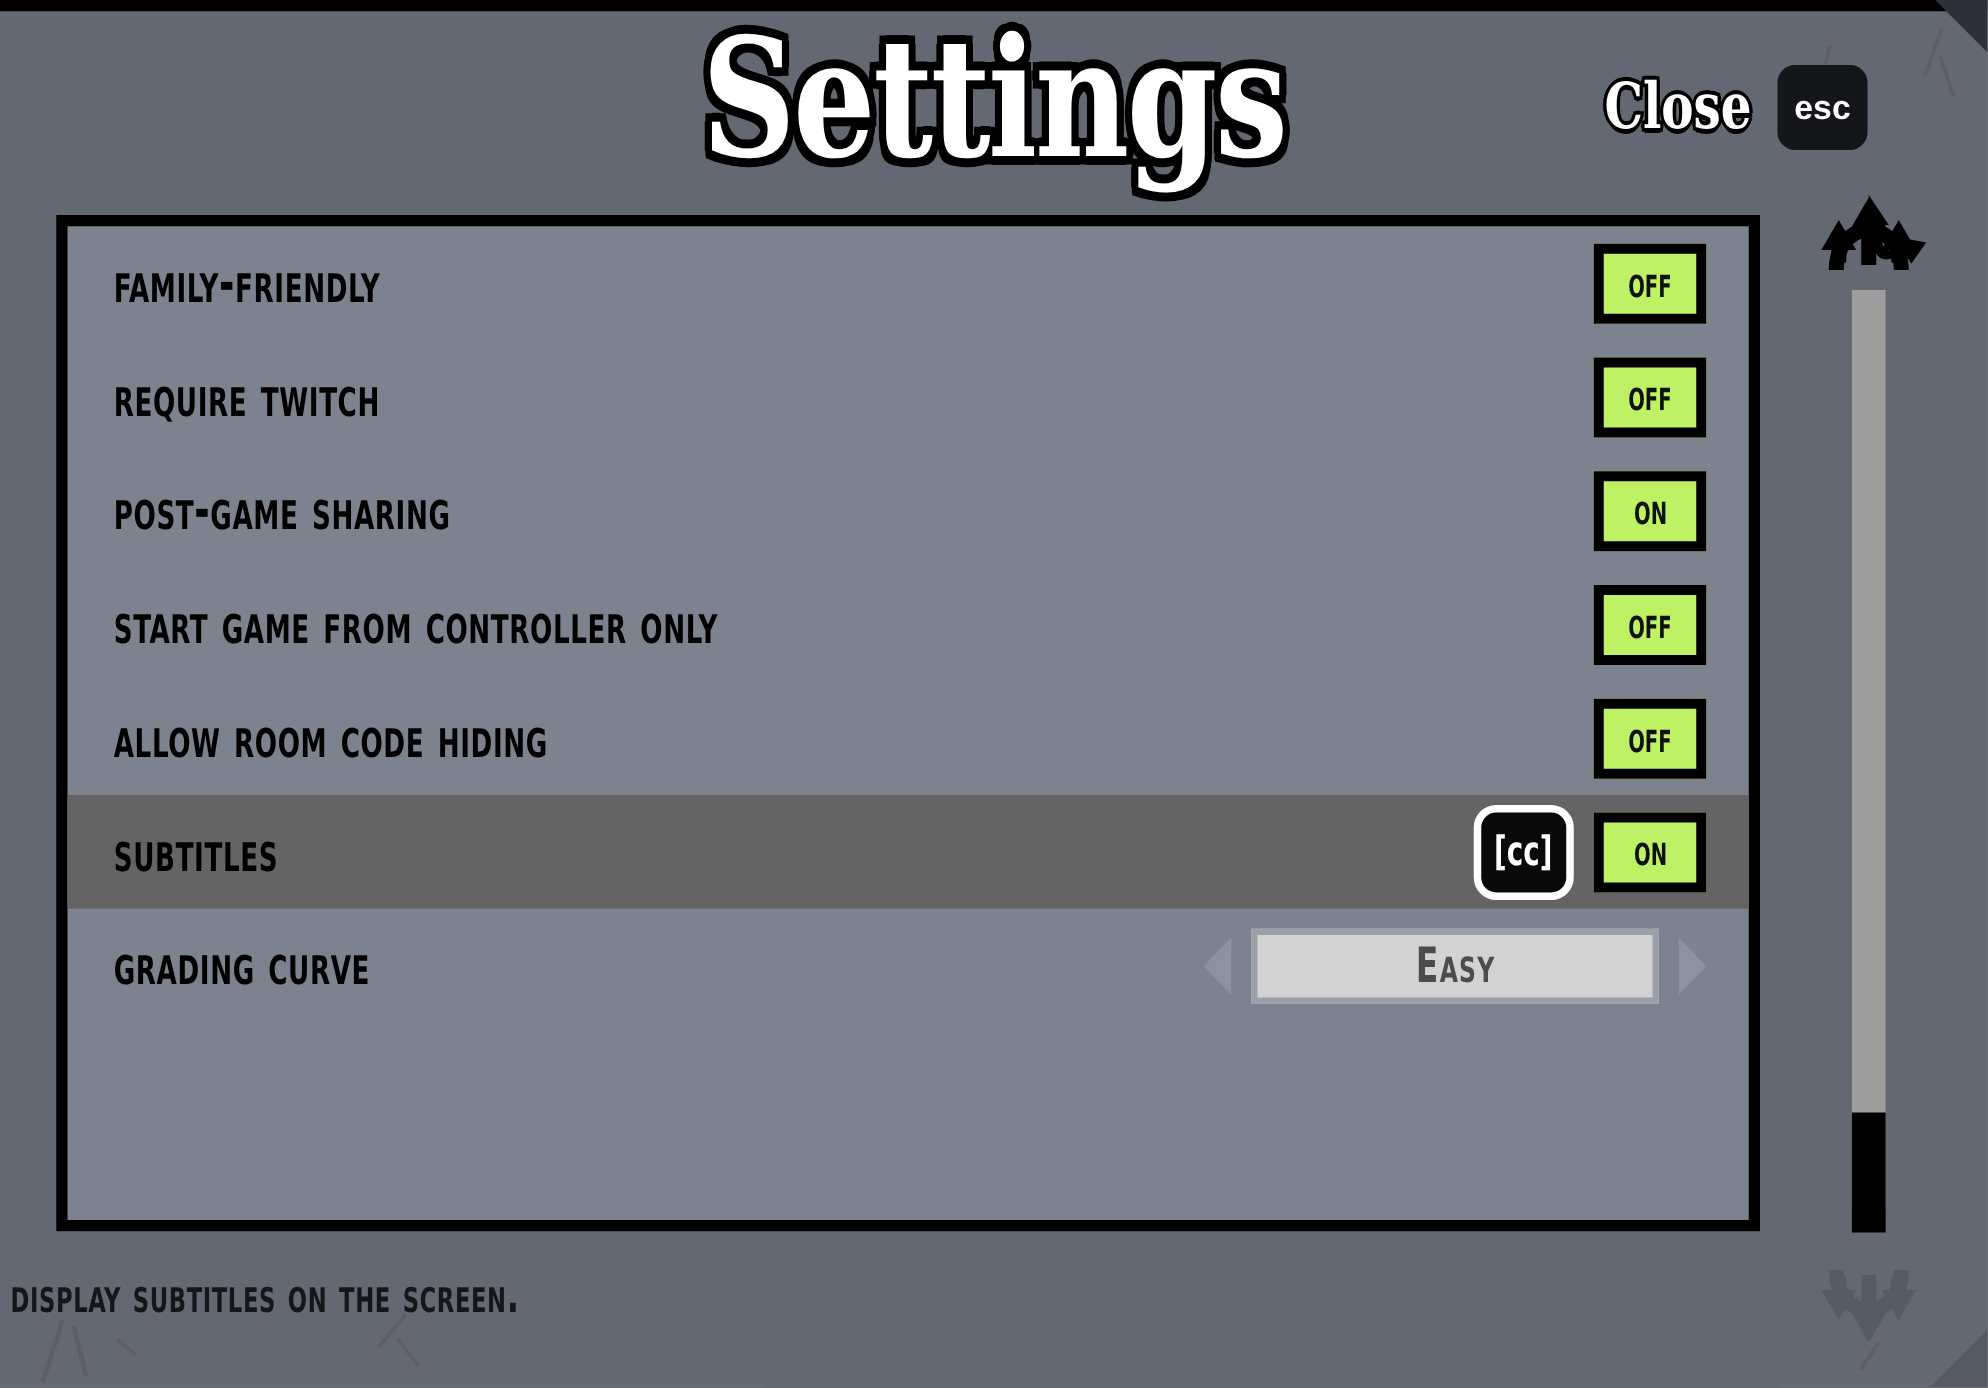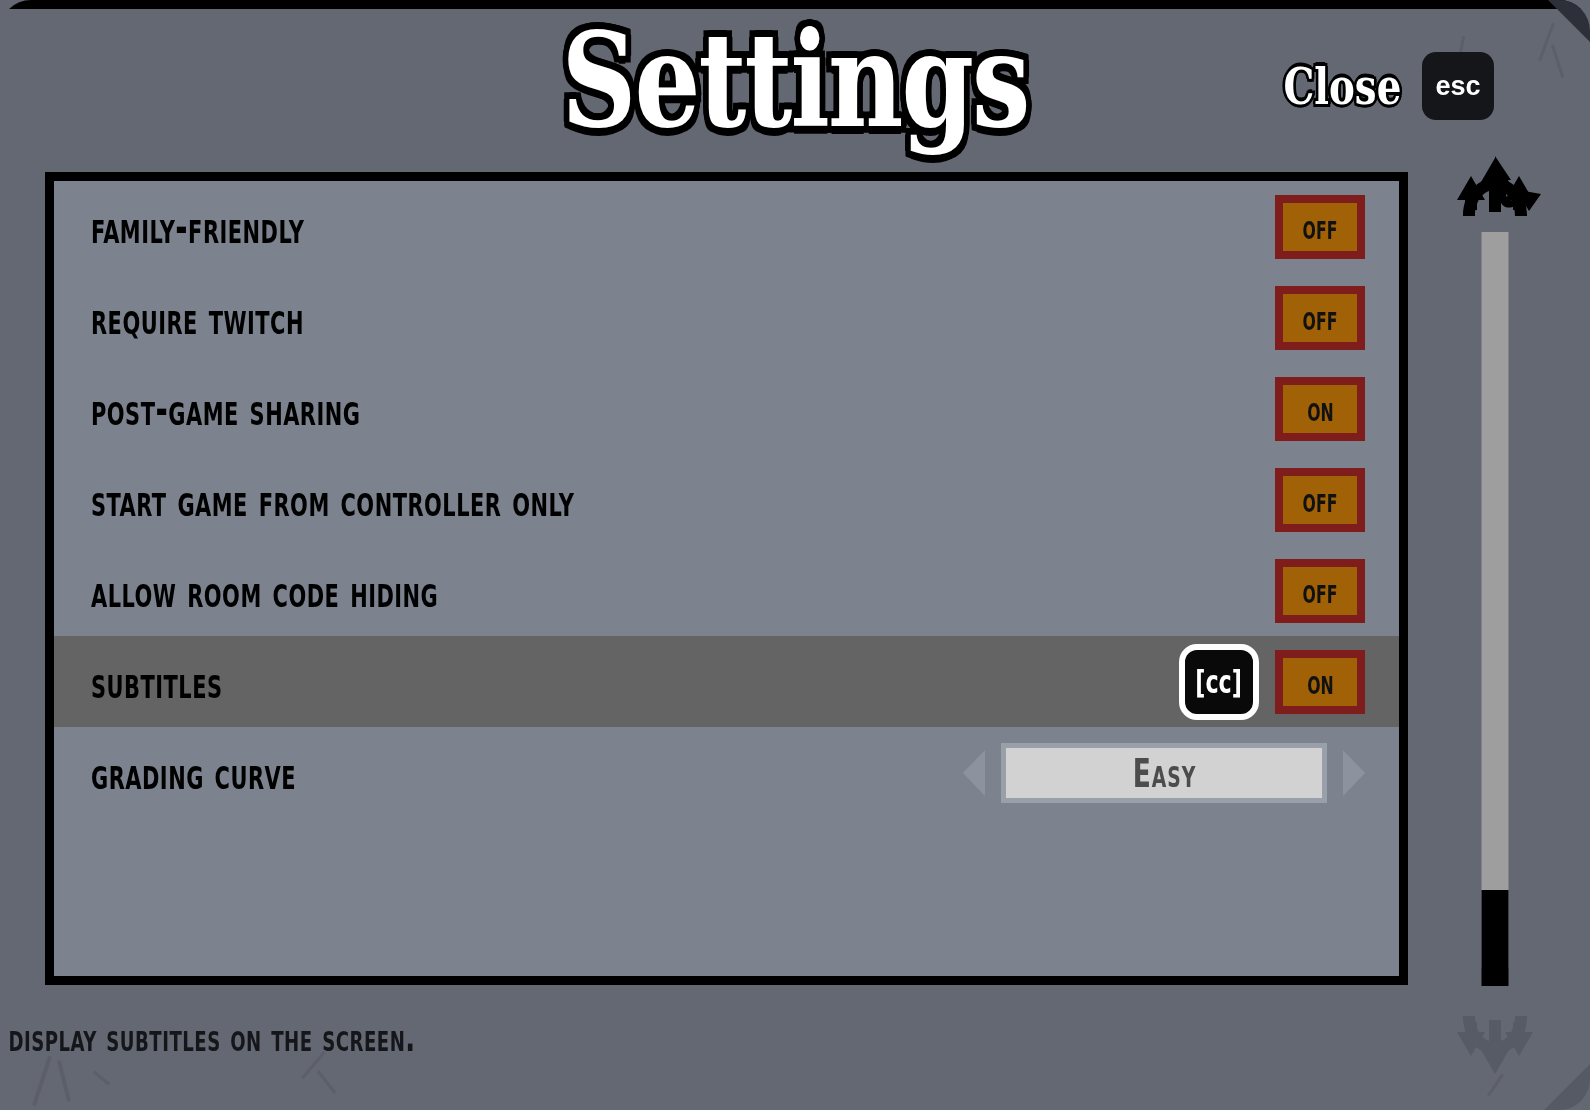--- a/index.html
+++ b/index.html
@@ -11,21 +11,20 @@
     background: #646873;
     font-family: "Liberation Sans", sans-serif;
   }
 
   #screen {
     position: relative;
     width: 1590px;
     height: 1110px;
     background: #646873;
     overflow: hidden;
-    border-radius: 31px;
   }
 
   
   .top-band {
     position: absolute;
     top: 0; left: 0;
     width: 1590px;
     height: 9px;
     background: #000;
   }
@@ -158,22 +157,22 @@
     margin-left: auto;
     display: flex;
     align-items: center;
     padding-right: 18px;
   }
 
   
   .toggle-btn {
     min-width: 90px;
     height: 64px;
-    background: #a16207;
-    border: 8px solid #7f1d1d;
+    background: #bef264;
+    border: 8px solid #000000;
     display: flex;
     align-items: center;
     justify-content: center;
     font-family: "DejaVu Sans Condensed", "DejaVu Sans", sans-serif;
     font-weight: 700;
     font-size: 27px;
     color: #111;
     font-variant: small-caps;
     text-transform: lowercase;
   }

